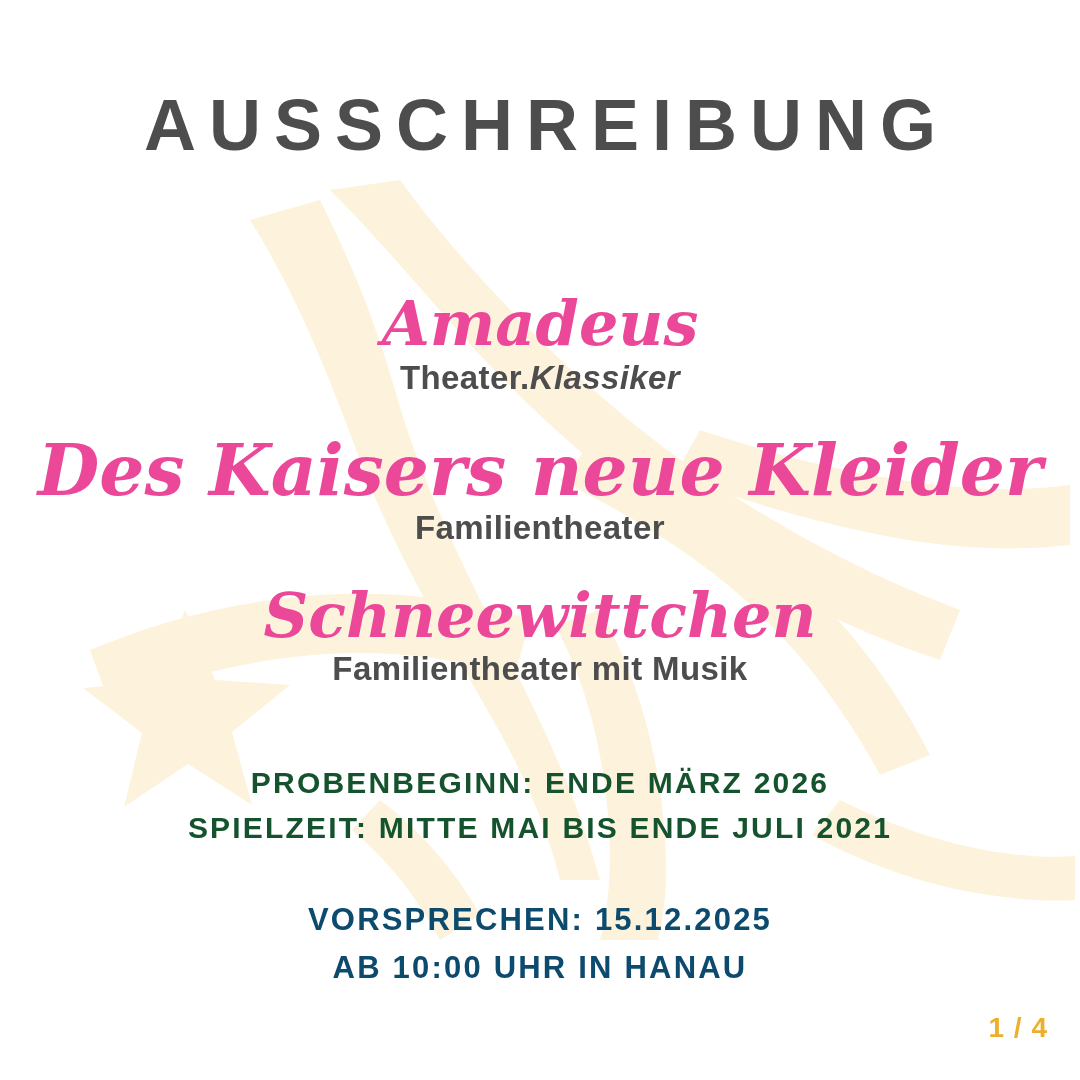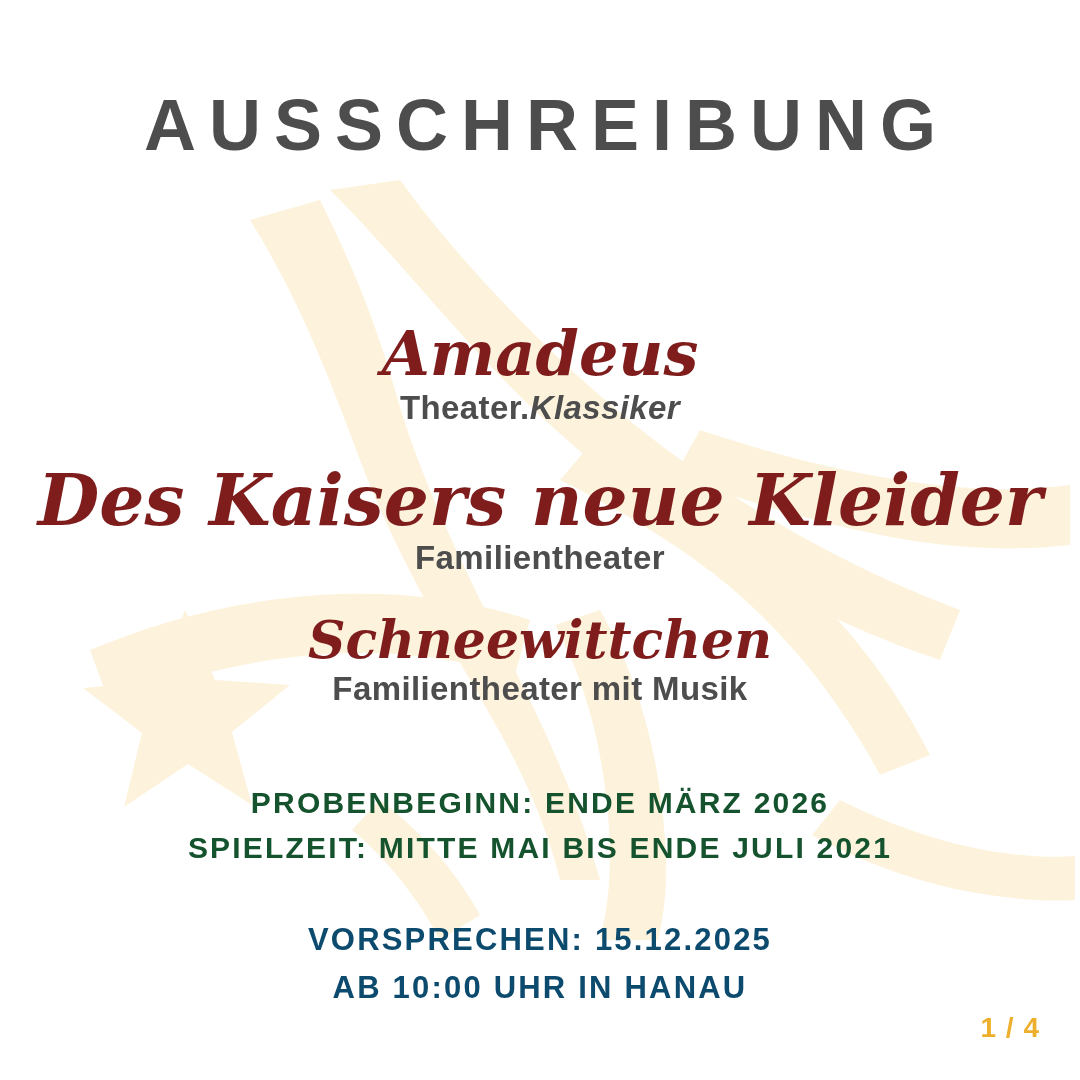--- a/index.html
+++ b/index.html
@@ -54,30 +54,29 @@
     width: 100%;
     text-align: center;
   }
   .show-block {
     text-align: center;
   }
   .show-block + .show-block {
     margin-top: 36px;
   }
   .show-title {
-    color: #7f1d1d;
+    color: #ec4899;
     font-family: "DejaVu Serif", serif;
     font-style: italic;
     font-weight: bold;
     line-height: 1.05;
-    margin-top: 30px;
   }
   .show-title.t1 { font-size: 62px; }
   .show-title.t2 { font-size: 71px; }
-  .show-title.t3 { font-size: 52px; }
+  .show-title.t3 { font-size: 62px; }
   .show-sub {
     margin-top: 2px;
     color: #4d4d4d;
     font-size: 33px;
     font-weight: bold;
     letter-spacing: 0.4px;
   }
   .show-sub .ital {
     font-style: italic;
   }
@@ -98,21 +97,21 @@
     color: #0c4a6e;
   }
   .audition-line {
     font-size: 31px;
     font-weight: bold;
     letter-spacing: 2.2px;
     line-height: 1.55;
   }
   .pager {
     position: absolute;
-    right: 40px;
+    right: 32px;
     bottom: 36px;
     color: #eeaf2c;
     font-size: 28px;
     font-weight: bold;
     letter-spacing: 1px;
     z-index: 3;
   }
 </style>
 </head>
 <body>

